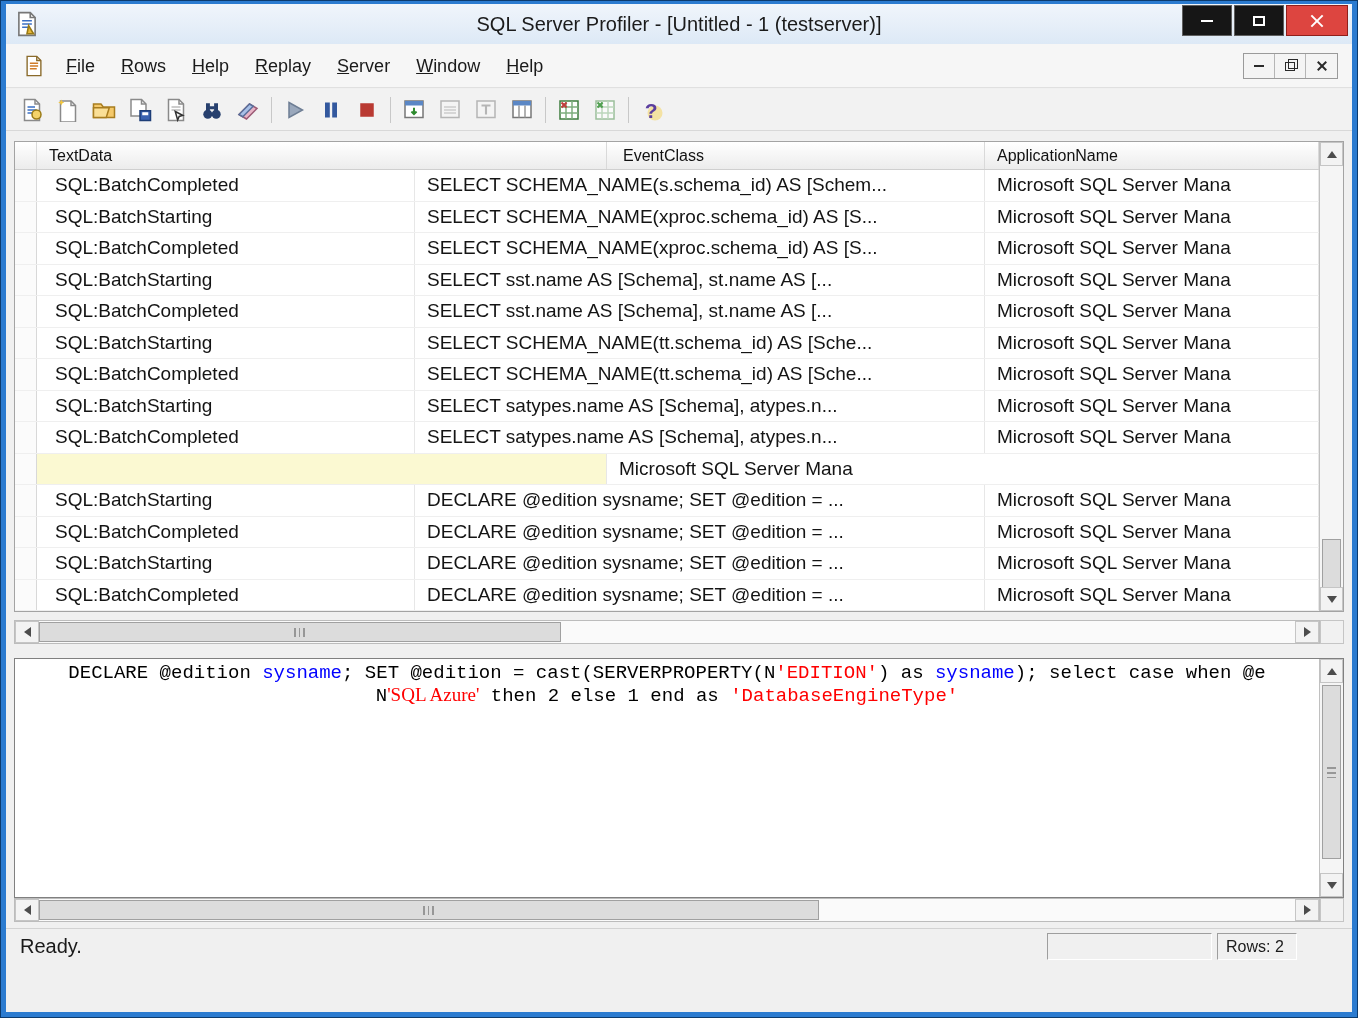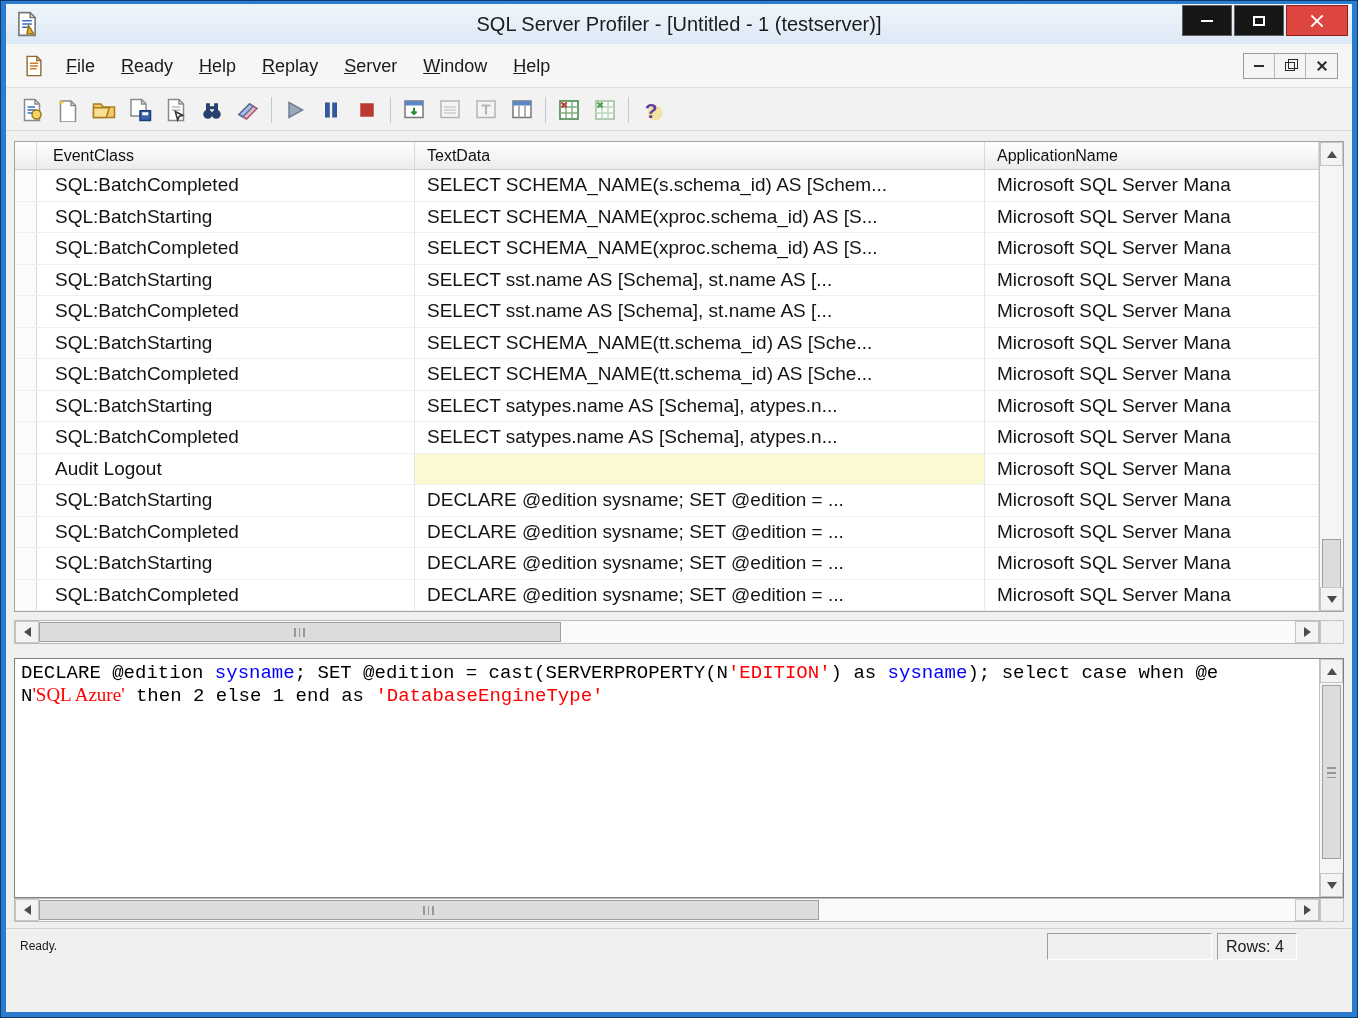--- a/index.html
+++ b/index.html
@@ -113,28 +113,28 @@
   .grip-h { width: 9px; height: 12px;
             background: repeating-linear-gradient(0deg, #979797 0 1.5px, transparent 1.5px 4.5px); }
 
   
   .splitter { position: absolute; top: 601px; left: 8px; right: 8px; height: 13px; background: #f0f0f0; }
   .detail-panel { position: absolute; top: 614px; left: 8px; right: 8px; height: 240px;
                   background: #ffffff; border: 1px solid #808080; }
   .detail-text { position: absolute; left: 0; top: 0; right: 24px; bottom: 0; overflow: hidden;
                  padding: 4px 6px; }
   .dline { font-family: "Liberation Mono", "DejaVu Sans Mono", monospace; font-size: 19px;
-           line-height: 21px; white-space: pre; color: #000; }
+           line-height: 21px; white-space: pre; color: #000; text-align: center; }
   .detail-panel .vthumb { top: 26px; height: 174px; }
   .grid-panel .vthumb { top: 397px; height: 50px; }
 
   
   .statusbar { position: absolute; top: 884px; left: 0; right: 0; height: 36px; background: #f0f0f0;
                border-top: 1px solid #d2d2d2; }
-  .status-text { position: absolute; left: 14px; top: 0; line-height: 34px; font-size: 12px; color: #1a1a1a; }
+  .status-text { position: absolute; left: 14px; top: 0; line-height: 34px; font-size: 20px; color: #1a1a1a; }
   .sb-panel { position: absolute; background: #f0f0f0; border: 1px solid;
               border-color: #9e9e9e #ffffff #ffffff #9e9e9e; font-size: 16px; color: #1a1a1a; }
   .sb-empty { right: 140px; width: 165px; top: 4px; height: 27px; }
   .sb-rows  { right: 55px; width: 80px; top: 4px; height: 27px; line-height: 25px; padding-left: 8px; }
   .connections-bar { position: absolute; top: 924px; left: 0; right: 0; bottom: 0; background: #f0f0f0;
                      border-top: 1px solid #d2d2d2; }
   .conn-panel { right: 51px; width: 174px; top: 8px; height: 29px; line-height: 27px; padding-left: 10px; }
   .size-grip { position: absolute; right: 3px; bottom: 3px; width: 17px; height: 17px;
                background: repeating-linear-gradient(135deg, transparent 0 3px, #9a9a9a 3px 5px);
                clip-path: polygon(100% 0, 100% 100%, 0 100%); }
@@ -168,21 +168,21 @@
   <div class="client">
 
     <div class="menubar">
       <svg class="mdi-icon" width="22" height="22" viewBox="0 0 16 16">
         <path d="M3 1h7l3 3v11H3z" fill="#fff" stroke="#8a6a2a"></path>
           <path d="M10 1v3h3" fill="none" stroke="#8a6a2a"></path>
         <path d="M5 6h6M5 8h6M5 10h5" stroke="#d07c2a" stroke-width="1" fill="none"></path>
       </svg>
       <div class="menu-items">
           <div class="menu-item">File</div>
-          <div class="menu-item">Ready</div>
+          <div class="menu-item">Rows</div>
           <div class="menu-item">Help</div>
           <div class="menu-item">Replay</div>
           <div class="menu-item">Server</div>
           <div class="menu-item">Window</div>
           <div class="menu-item">Help</div>
         </div>
       <div class="mdi-controls">
         <div class="mbtn">
             <span class="gd-min"></span>
           </div>
@@ -313,22 +313,22 @@
           <circle cx="10" cy="10" r="5" fill="#f4e09a" opacity="0.9"></circle>
           <text x="7.5" y="13" font-size="14" font-weight="bold" fill="#5b3e9e" text-anchor="middle">?</text>
         </svg>
       </button>
     </div>
 
     <div class="grid-panel">
       <div class="grid-main">
         <div class="grid-header">
           <div class="hcell sel"></div>
+          <div class="hcell c-text">TextData</div>
           <div class="hcell c-event">EventClass</div>
-          <div class="hcell c-text">TextData</div>
           <div class="hcell c-app">ApplicationName</div>
         </div>
         <div class="grid-body">
             <div class="grid-row">
               <div class="gcell sel"></div>
               <div class="gcell c-event">SQL:BatchCompleted</div>
               <div class="gcell c-text">SELECT SCHEMA_NAME(s.schema_id) AS [Schem...</div>
               <div class="gcell c-app">Microsoft SQL Server Mana</div>
             </div>
             <div class="grid-row">
@@ -374,21 +374,20 @@
               <div class="gcell c-app">Microsoft SQL Server Mana</div>
             </div>
             <div class="grid-row">
               <div class="gcell sel"></div>
               <div class="gcell c-event">SQL:BatchCompleted</div>
               <div class="gcell c-text">SELECT satypes.name AS [Schema], atypes.n...</div>
               <div class="gcell c-app">Microsoft SQL Server Mana</div>
             </div>
             <div class="grid-row">
               <div class="gcell sel"></div>
-              <div class="gcell c-event">Audit Logout</div>
               <div class="gcell c-text hl"></div>
               <div class="gcell c-app">Microsoft SQL Server Mana</div>
             </div>
             <div class="grid-row">
               <div class="gcell sel"></div>
               <div class="gcell c-event">SQL:BatchStarting</div>
               <div class="gcell c-text">DECLARE @edition sysname; SET @edition = ...</div>
               <div class="gcell c-app">Microsoft SQL Server Mana</div>
             </div>
             <div class="grid-row">
@@ -468,18 +467,18 @@
       </div>
       <div class="sbtn">
           <span class="tri tri-right"></span>
         </div>
     </div>
     <div class="corner detail-corner"></div>
 
     <div class="statusbar">
       <span class="status-text">Ready.</span>
       <div class="sb-panel sb-empty"></div>
-      <div class="sb-panel sb-rows"><span>Rows: 4</span></div>
+      <div class="sb-panel sb-rows"><span>Rows: 2</span></div>
     </div>
 
 
   </div>
 </div>
 
 </body></html>

